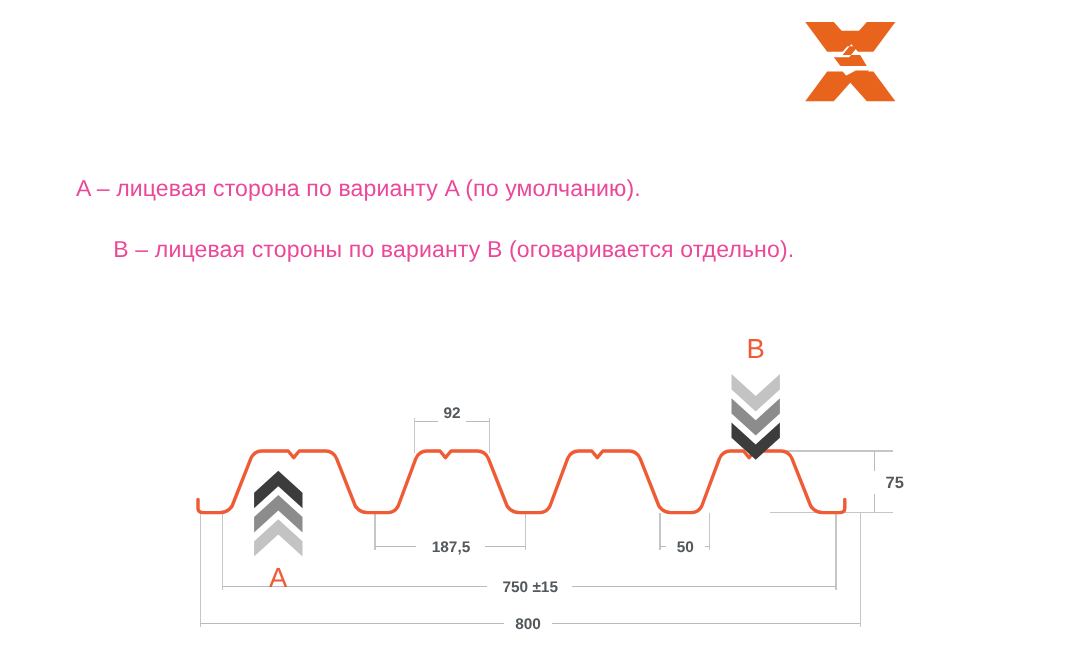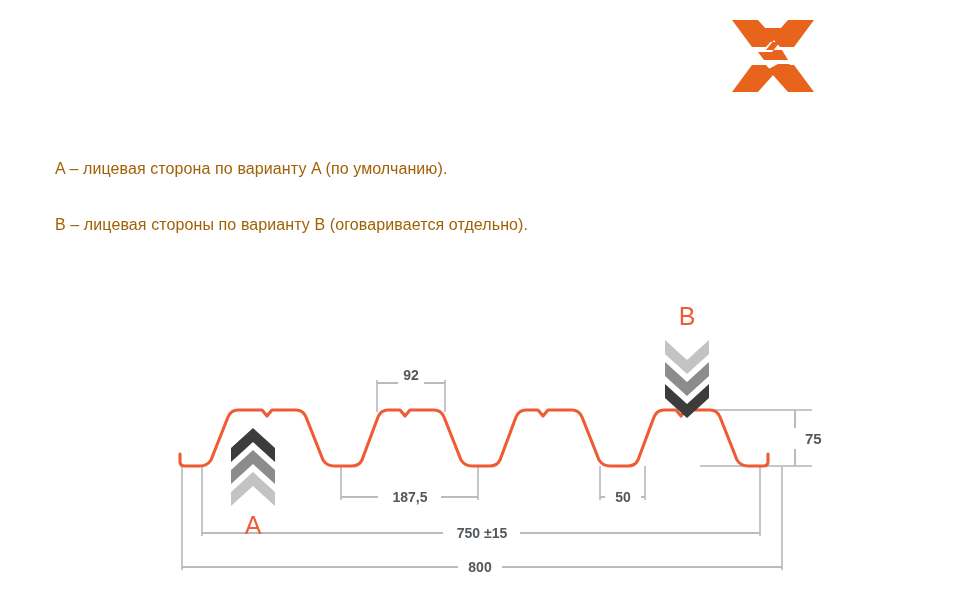--- a/index.html
+++ b/index.html
@@ -35,30 +35,30 @@
     position: absolute;
     left: 0px;
     top: 88px;
     width: 220px;
     height: 42px;
   }
 
   
   .caption {
     position: absolute;
-    left: 55px;
-    color: #a16207;
-    font-size: 16px;
+    left: 69px;
+    color: #ec4899;
+    font-size: 21px;
     font-weight: 400;
     letter-spacing: 0.1px;
     white-space: nowrap;
     font-family: "Liberation Sans", sans-serif;
   }
   #caption-a { top: 160px; }
-  #caption-b { top: 216px; }
+  #caption-b { top: 216px; margin-left: 34px; }
 
   
   #profile-drawing {
     position: absolute;
     left: 0px;
     top: 286px;
     width: 970px;
     height: 311px;
   }
   #profile-drawing svg { display: block; }

